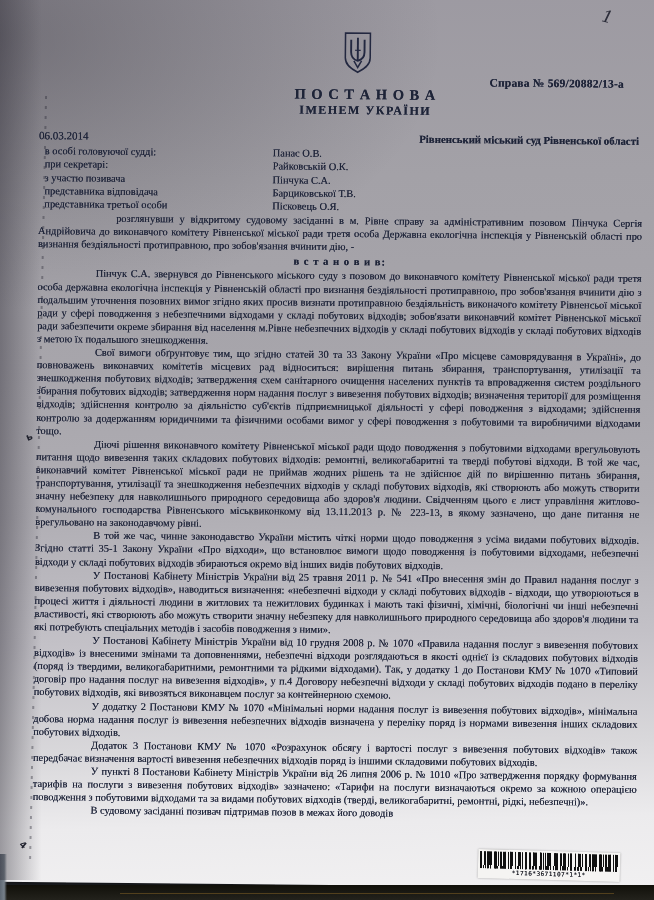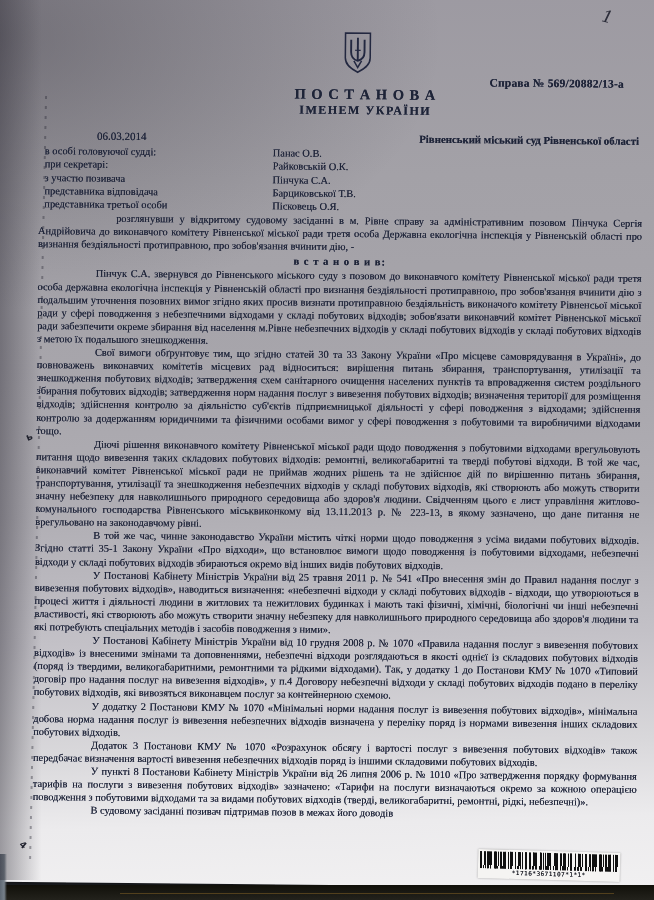--- a/index.html
+++ b/index.html
@@ -51,21 +51,21 @@
 
   .case-number{position:absolute;left:486px;top:75px;font-size:11.5px;font-weight:600;letter-spacing:0.2px;}
 
   .title-block{position:absolute;left:242px;top:87px;width:240px;text-align:center;}
   .title-main{font-size:14.5px;font-weight:bold;letter-spacing:1px;line-height:15px;}
   .title-sub{font-size:12px;font-weight:bold;letter-spacing:1.5px;line-height:14px;margin-top:1px;}
 
   .content{position:absolute;left:36px;top:132px;width:604px;font-size:10.4px;line-height:13.1px;}
 
   .date-row{display:flex;justify-content:space-between;align-items:baseline;margin-bottom:2px;}
-  .date{margin-left:58px;font-size:11px;}
+  .date{font-size:11px;}
   .court-name{font-weight:bold;font-size:10.8px;margin-right:4px;}
 
   .role-row{display:flex;line-height:13.2px;}
   .role-label{width:228px;padding-left:6px;}
   .role-value{flex:1;}
 
   .intro{margin:1px 0 0 0;text-indent:78px;text-align:justify;}
   .established{margin:2px 0 1px 0;text-align:center;font-weight:bold;letter-spacing:1px;font-size:10.6px;}
 
   .paragraphs p{margin:0;text-indent:58px;text-align:justify;}

